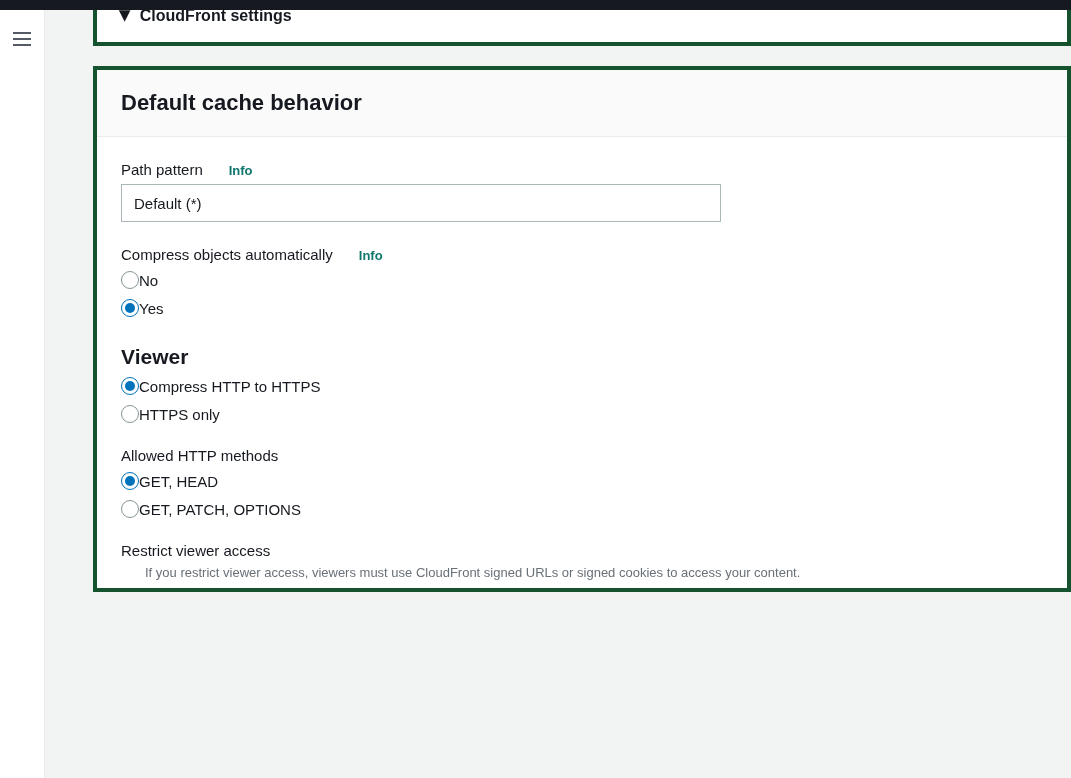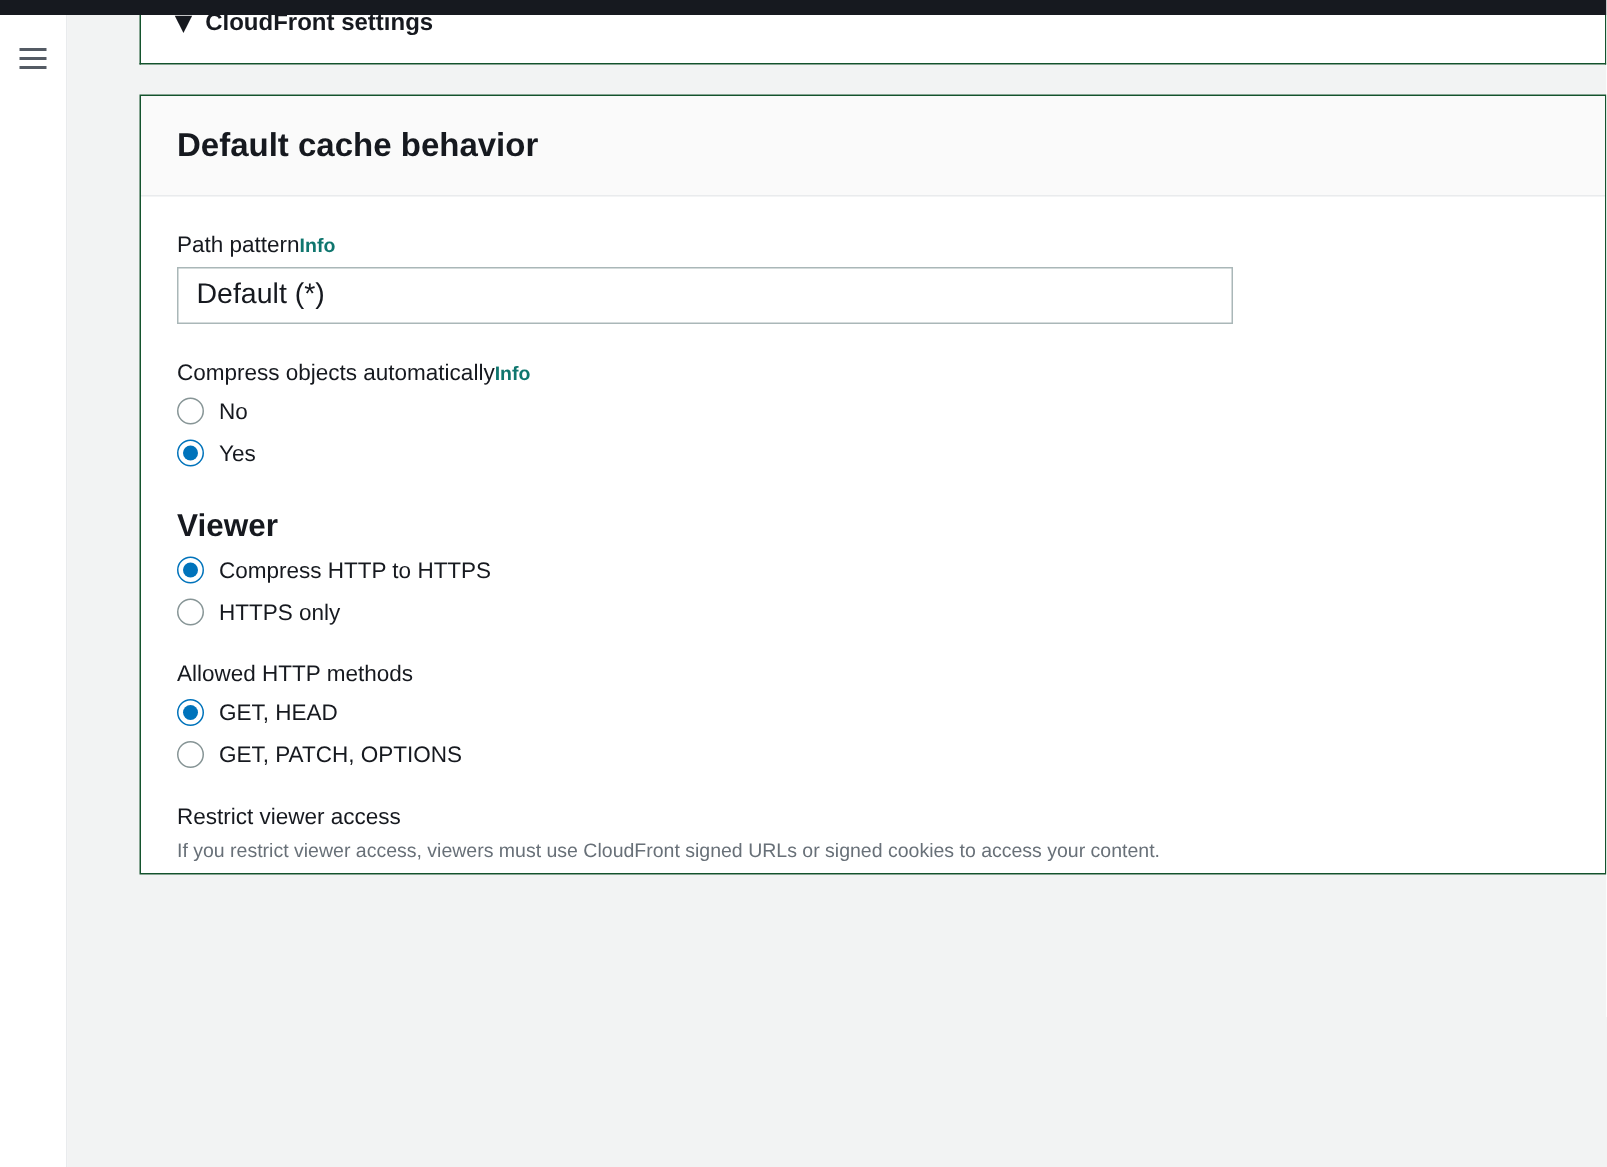--- a/index.html
+++ b/index.html
@@ -4,44 +4,44 @@
 <style>
   * { box-sizing: border-box; margin: 0; padding: 0; }
   html, body { width: 1071px; height: 778px; overflow: hidden; font-family: "Amazon Ember", "Helvetica Neue", Arial, sans-serif; color: #16191f; background: #ffffff; }
   .topbar { height: 10px; background: #16191f; width: 100%; }
   .shell { display: flex; height: calc(778px - 10px); }
   .side-rail { width: 45px; border-right: 1px solid #e9ebed; display: flex; justify-content: center; padding-top: 22px; }
   .hamburger { width: 18px; height: 14px; display: flex; flex-direction: column; justify-content: space-between; cursor: pointer; }
   .hamburger span { display: block; height: 2px; background: #545b64; width: 100%; }
   .content-wrap { flex: 1; background: #f2f3f3; padding-left: 48px; overflow: hidden; }
 
-  .panel { background: #ffffff; border: 1px solid #14532d; margin-bottom: 20px; }
+  .panel { background: #ffffff; border: 4px solid #14532d; margin-bottom: 20px; }
   .panel-top-cut { border-top: none; }
   .section-caret { display: inline-block; transform: rotate(90deg); font-size: 14px; margin-right: 8px; color: #16191f; }
   .additional-row { padding: 0 24px 16px 24px; font-weight: 700; font-size: 16px; color: #16191f; display: flex; align-items: center; cursor: pointer; line-height: 1; position: relative; top: -2px;} 
 
   .panel-header { padding: 20px 24px; border-bottom: 1px solid #e9ebed; background: #fafafa; }
   .panel-header h2 { font-size: 22px; font-weight: 700; color: #16191f; }
 
   .panel-body { padding: 24px 24px 8px 24px; }
 
-  .field-label { font-size: 15px; font-weight: 400; color: #16191f; margin-bottom: 6px; display: flex; align-items: baseline; gap: 0; }
+  .field-label { font-size: 15px; font-weight: 400; color: #16191f; margin-bottom: 6px; display: flex; align-items: baseline; gap: 26px; }
   .info-link { font-size: 13px; font-weight: 700; color: #0f766e; cursor: pointer; }
-  .text-input { width: 704px; max-width: 100%; height: 38px; border: 1px solid #aab7b8; padding: 0 12px; font-size: 19px; color: #16191f; background:#fff; display:flex; align-items:center; }
+  .text-input { width: 600px; max-width: 100%; height: 38px; border: 1px solid #aab7b8; padding: 0 12px; font-size: 15px; color: #16191f; background:#fff; display:flex; align-items:center; }
   .spacer-24 { height: 24px; }
 
   .radio-group { display: flex; flex-direction: column; gap: 10px; margin-top: 8px; }
-  .radio-row { display: flex; align-items: center; gap: 10px; font-size: 15px; cursor: pointer; }
+  .radio-row { display: flex; align-items: center; gap: 0; font-size: 15px; cursor: pointer; }
   .radio { width: 18px; height: 18px; border: 1px solid #879596; border-radius: 50%; flex: 0 0 18px; position: relative; background: #fff; }
   .radio.checked { border-color: #0073bb; }
   .radio.checked::after { content: ""; position: absolute; top: 3px; left: 3px; width: 10px; height: 10px; border-radius: 50%; background: #0073bb; }
 
   .subheading { font-size: 21px; font-weight: 700; margin-top: 28px; margin-bottom: 7px; }
 
-  .help-text { font-size: 13px; color: #687078; margin-top: 4px; }
+  .help-text { font-size: 13px; color: #687078; margin-top: 4px; margin-left: 24px; }
 </style>
 </head>
 <body>
 
 <div class="topbar"></div>
 <div class="shell">
   <div class="side-rail">
     <div class="hamburger">
       <span></span>
         <span></span>

